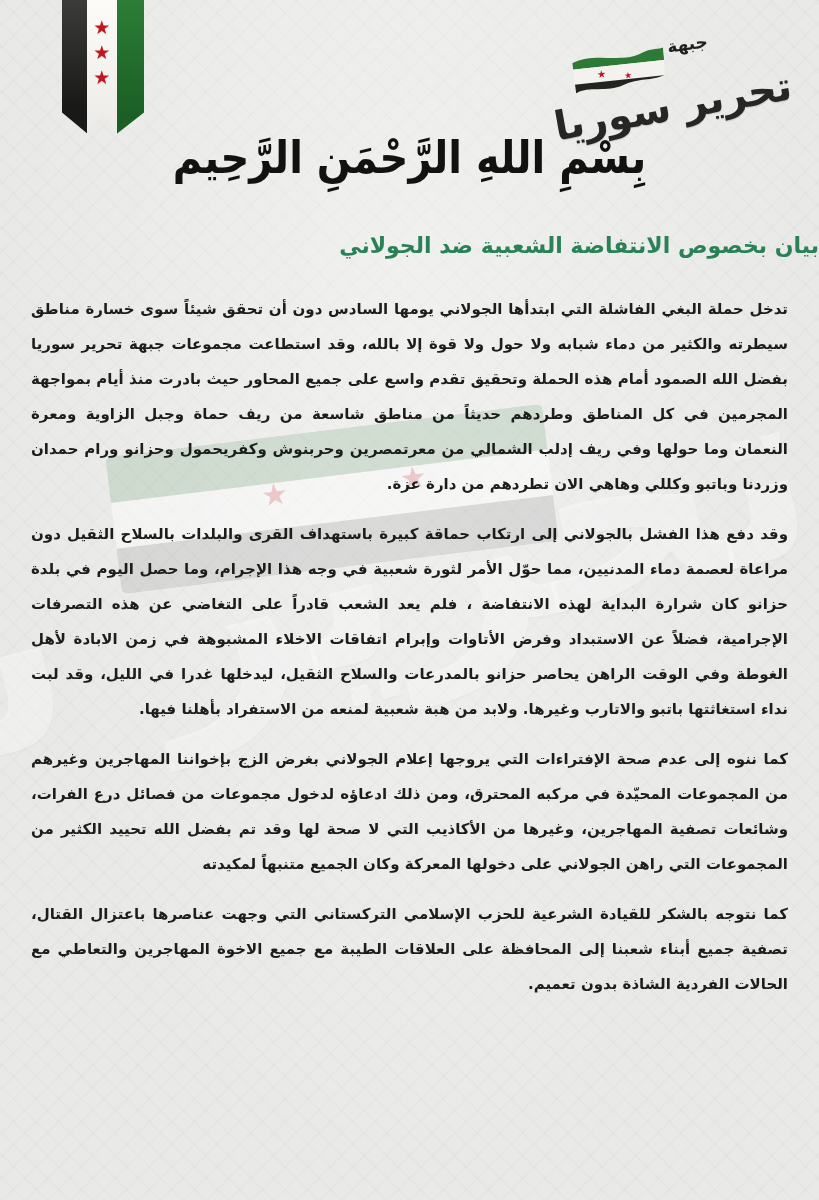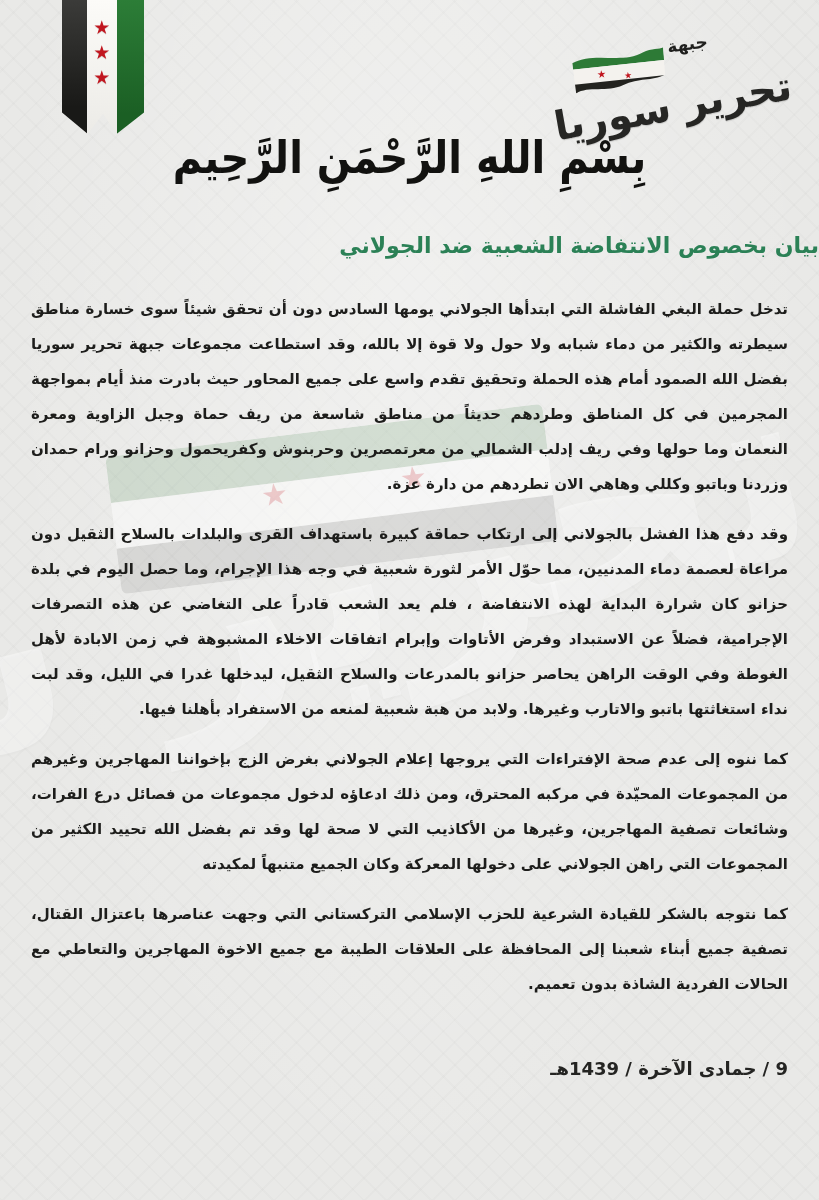--- a/index.html
+++ b/index.html
@@ -143,16 +143,15 @@
   <h1 class="title">بيان بخصوص الانتفاضة الشعبية ضد الجولاني</h1>
 
   <div class="content">
     <p>تدخل حملة البغي الفاشلة التي ابتدأها الجولاني يومها السادس دون أن تحقق شيئاً سوى خسارة مناطق سيطرته والكثير من دماء شبابه ولا حول ولا قوة إلا بالله، وقد استطاعت مجموعات جبهة تحرير سوريا بفضل الله الصمود أمام هذه الحملة وتحقيق تقدم واسع على جميع المحاور حيث بادرت منذ أيام  بمواجهة المجرمين في كل المناطق وطردهم حديثاً من مناطق شاسعة من ريف حماة وجبل الزاوية ومعرة النعمان وما حولها وفي ريف إدلب الشمالي من معرتمصرين وحربنوش وكفريحمول وحزانو ورام حمدان وزردنا وباتبو وكللي وهاهي الان تطردهم من دارة عزة.</p>
     <p>وقد دفع هذا الفشل بالجولاني إلى ارتكاب حماقة كبيرة باستهداف القرى والبلدات بالسلاح الثقيل دون مراعاة لعصمة دماء المدنيين، مما حوّل الأمر لثورة شعبية في وجه هذا الإجرام، وما حصل اليوم في بلدة حزانو كان شرارة البداية لهذه الانتفاضة ، فلم يعد الشعب قادراً على التغاضي عن هذه التصرفات الإجرامية، فضلاً عن الاستبداد وفرض الأتاوات وإبرام اتفاقات الاخلاء المشبوهة في زمن الابادة لأهل الغوطة وفي الوقت الراهن يحاصر حزانو بالمدرعات والسلاح الثقيل، ليدخلها غدرا في الليل، وقد لبت نداء استغاثتها باتبو والاتارب وغيرها. ولابد من هبة شعبية لمنعه من الاستفراد بأهلنا فيها.</p>
     <p>كما ننوه إلى عدم صحة الإفتراءات التي يروجها إعلام الجولاني بغرض الزج بإخواننا المهاجرين وغيرهم من المجموعات المحيّدة في مركبه المحترق، ومن ذلك ادعاؤه لدخول مجموعات من فصائل درع الفرات، وشائعات تصفية المهاجرين، وغيرها من الأكاذيب التي لا صحة لها وقد تم بفضل الله تحييد الكثير من المجموعات التي راهن الجولاني على دخولها المعركة وكان الجميع متنبهاً لمكيدته</p>
     <p>كما نتوجه بالشكر للقيادة الشرعية للحزب الإسلامي التركستاني التي وجهت عناصرها باعتزال القتال، تصفية جميع أبناء شعبنا إلى المحافظة على العلاقات الطيبة مع جميع الاخوة المهاجرين والتعاطي مع الحالات الفردية الشاذة بدون تعميم.</p>
   </div>
 
   <div class="dates">
-    <div>9 / جمادى الآخرة / 1439هـ</div>
   </div>
 
 </div>
 
 </body></html>

